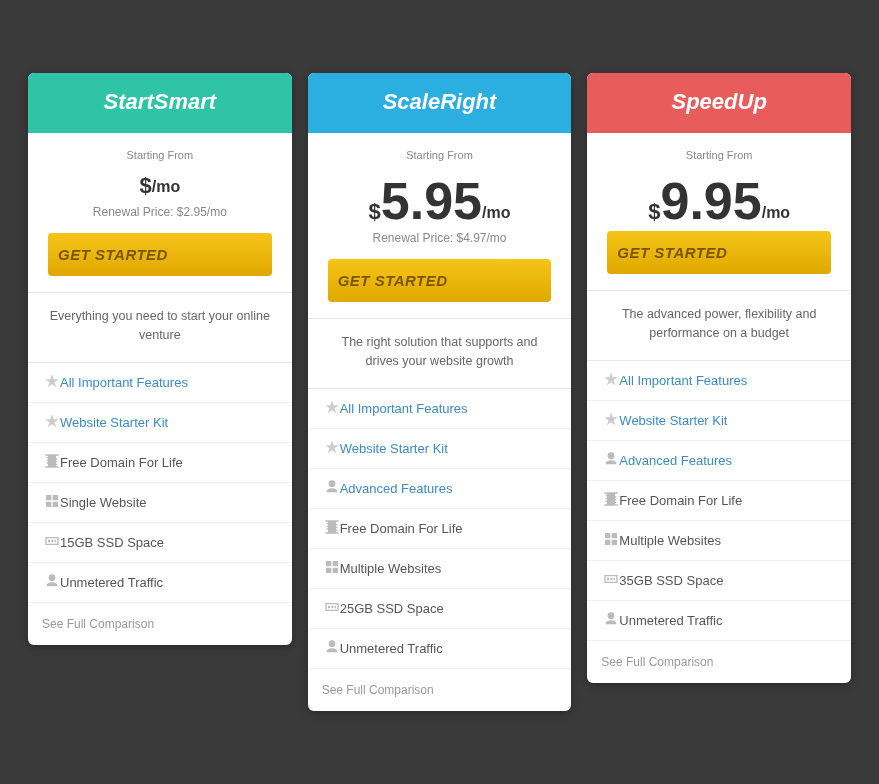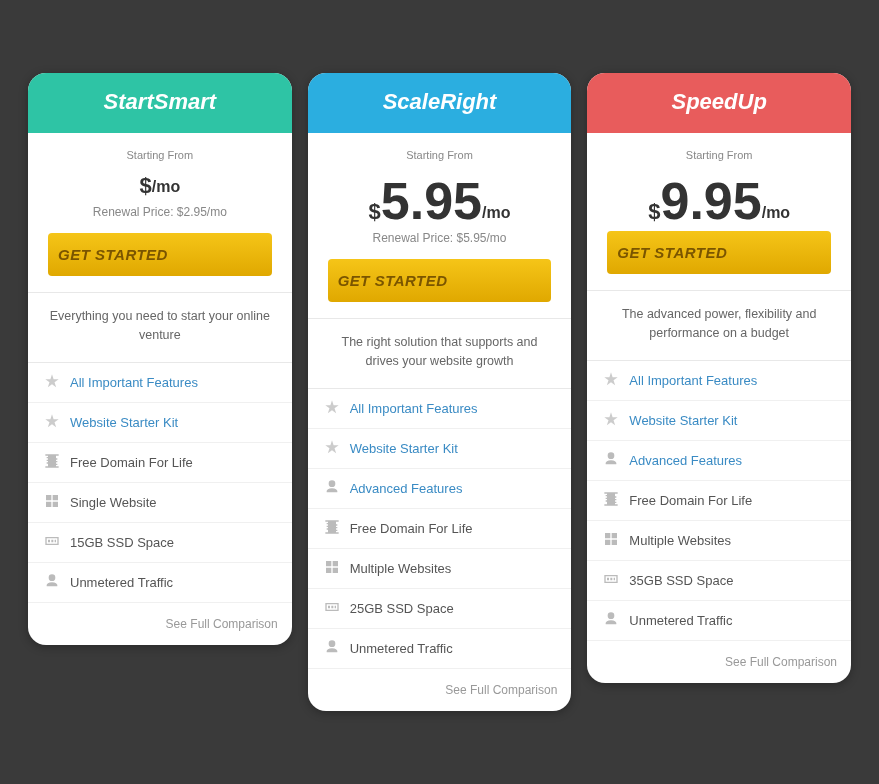--- a/index.html
+++ b/index.html
@@ -15,21 +15,21 @@
     .pricing-container {
       display: flex;
       gap: 0;
       padding: 30px 20px;
       width: 879px;
       justify-content: center;
       align-items: flex-start;
     }
     .plan-card {
       background: #fff;
-      border-radius: 18px;
+      border-radius: 6px;
       overflow: hidden;
       width: 270px;
       margin: 0 8px;
       box-shadow: 0 2px 10px rgba(0,0,0,0.3);
     }
     .plan-header {
       padding: 16px 20px 18px;
       text-align: center;
     }
     .plan-header.teal { background: #2ec4a5; }
@@ -110,27 +110,26 @@
       list-style: none;
       padding: 0;
     }
     .feature-item {
       display: flex;
       align-items: center;
       padding: 10px 16px;
       border-bottom: 1px solid #f0f0f0;
       font-size: 13px;
       color: #555;
-      gap: 10px;
     }
     .feature-item.link-item {
       color: #3a8bc4;
     }
     .see-comparison {
-      text-align: right;
+      text-align: left;
       padding: 14px;
       font-size: 12px;
       color: #999;
     }
   </style>
 </head>
 <body>
 
 <div class="pricing-container">
 <div class="plan-card">
@@ -191,21 +190,21 @@
       <div class="plan-header blue">
         <div class="plan-name">ScaleRight</div>
       </div>
       <div class="plan-body">
         <div class="starting-from">Starting From</div>
         <div class="price-row">
           <span class="price-dollar">$</span>
           <span class="price-amount">5.95</span>
           <span class="price-mo">/mo</span>
         </div>
-        <div class="renewal-price">Renewal Price: $5.95/mo</div>
+        <div class="renewal-price">Renewal Price: $4.97/mo</div>
         <button class="get-started-btn">GET STARTED</button>
       </div>
       <div class="plan-description">The right solution that supports and drives your website growth</div>
       <ul class="features-list">
         <li class="feature-item link-item">
           <span><svg viewBox="0 0 24 24" width="16" height="16" style="fill: rgb(204, 204, 204); flex-shrink: 0;">
               <path d="M12 2l2.4 7.4H22l-6.2 4.5 2.4 7.4L12 17l-6.2 4.3 2.4-7.4L2 9.4h7.6z"></path>
             </svg></span>
           <span>All Important Features</span>
         </li>

